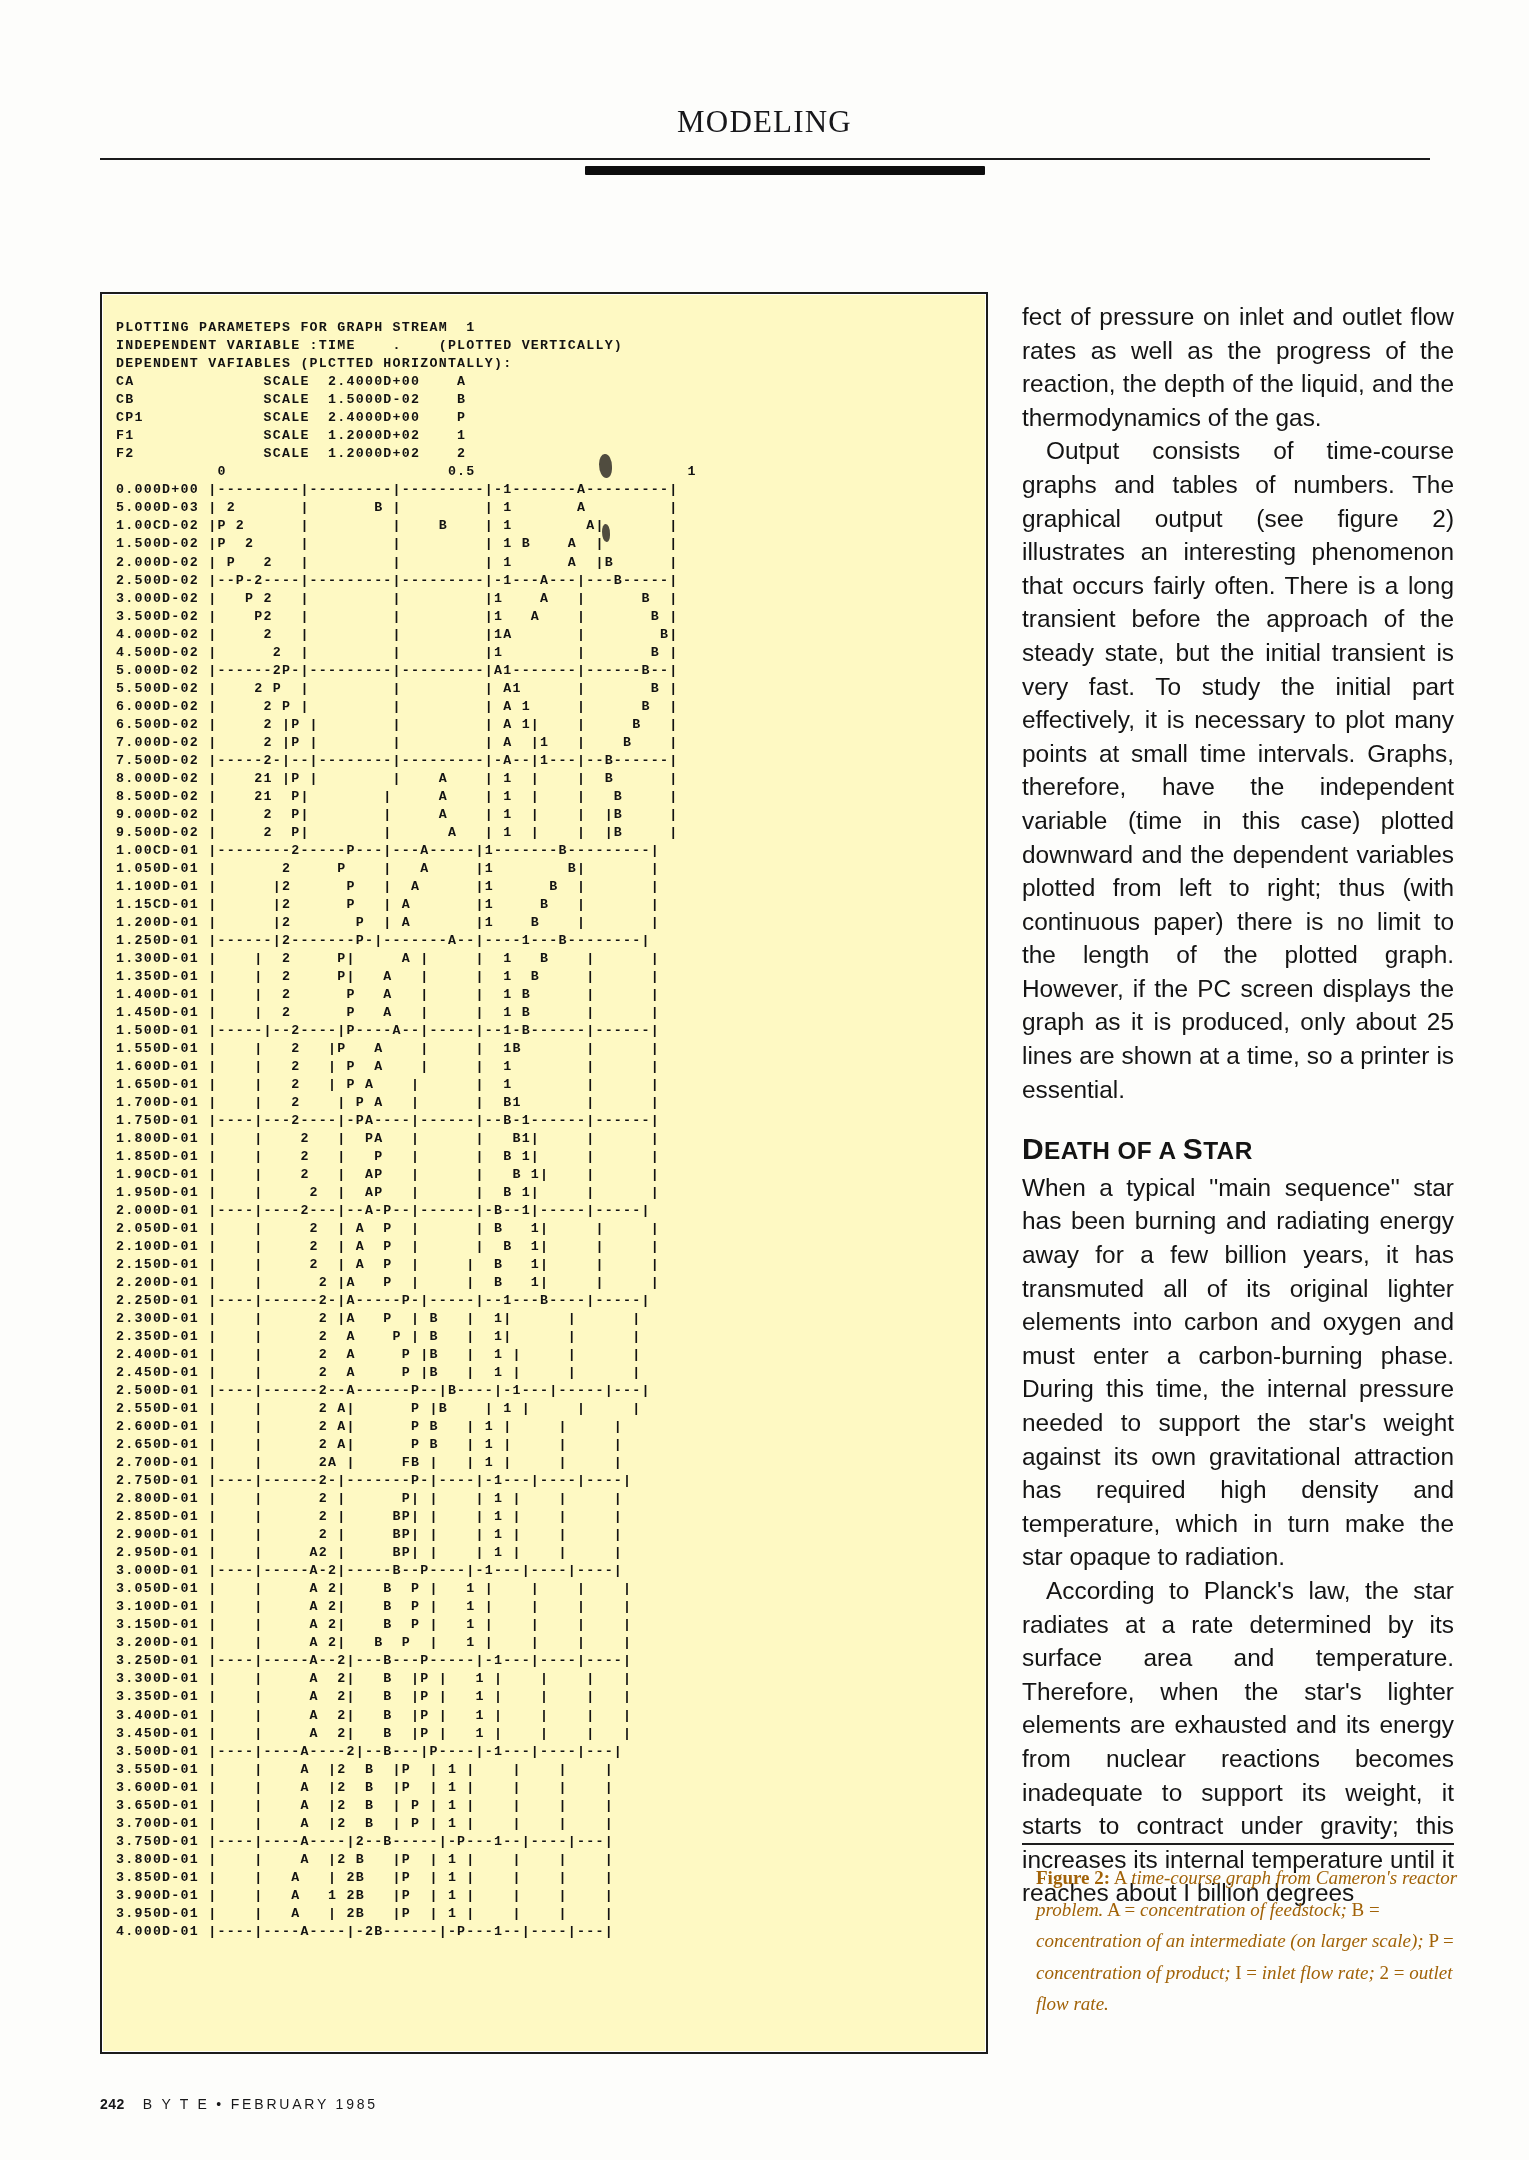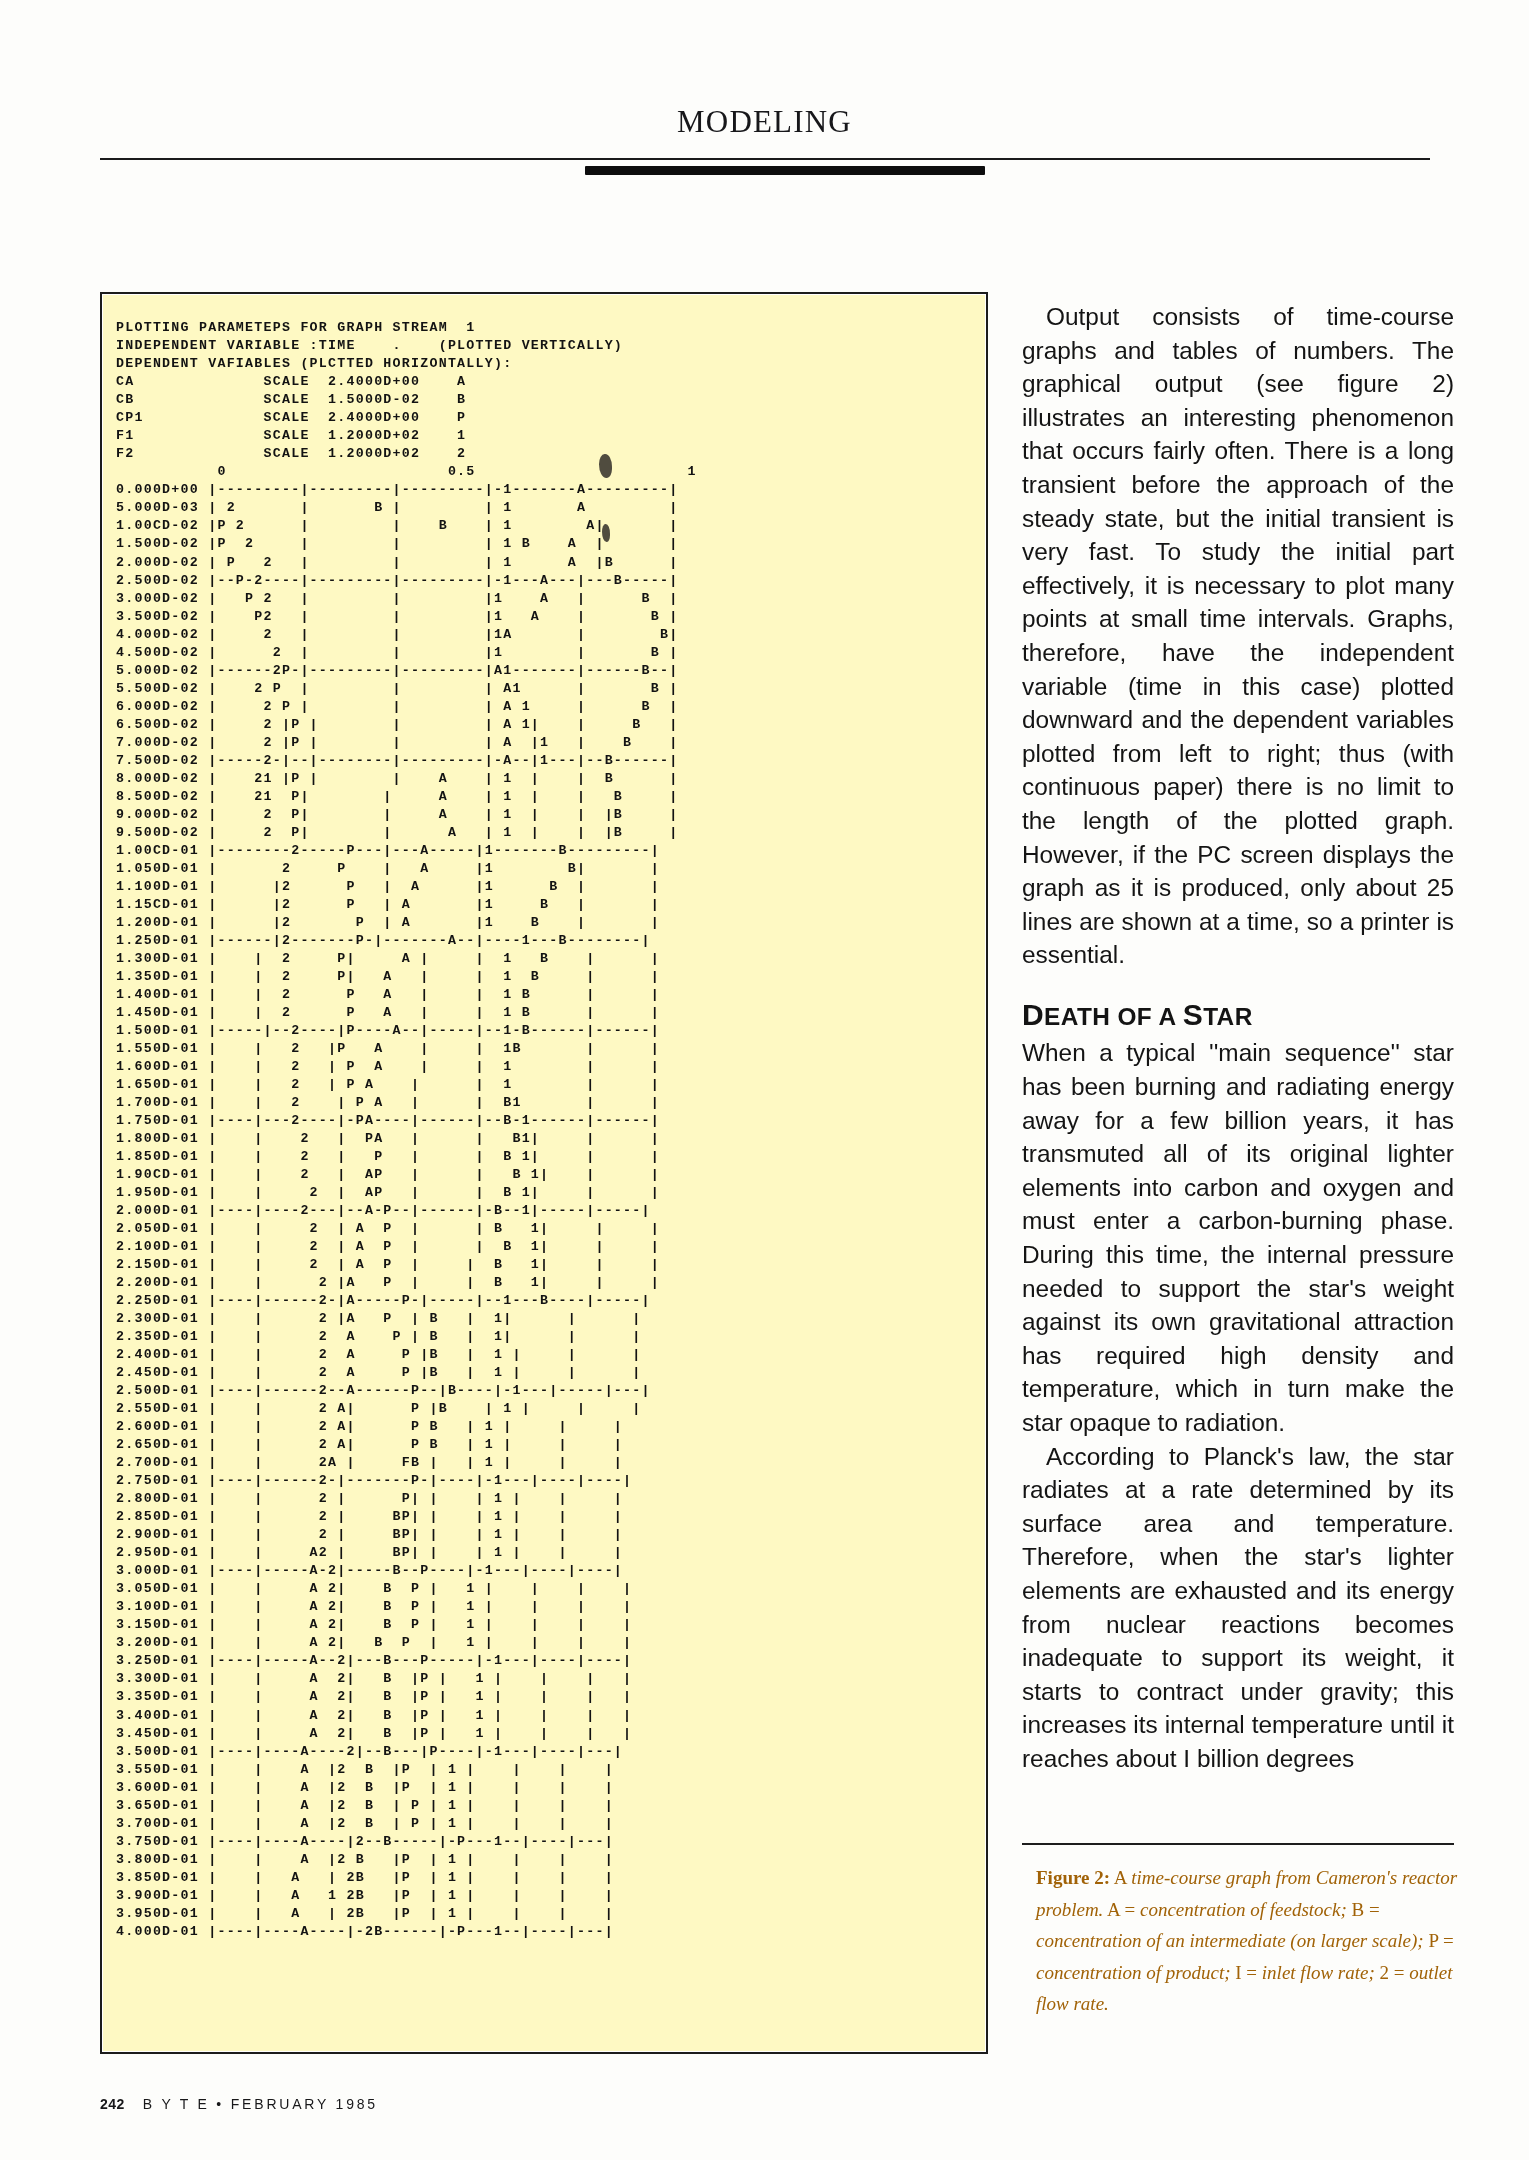--- a/index.html
+++ b/index.html
@@ -204,20 +204,21 @@
 3.800D-01 |    |    A  |2 B   |P  | 1 |    |    |    |
 3.850D-01 |    |   A   | 2B   |P  | 1 |    |    |    |
 3.900D-01 |    |   A   1 2B   |P  | 1 |    |    |    |
 3.950D-01 |    |   A   | 2B   |P  | 1 |    |    |    |
 4.000D-01 |----|----A----|-2B------|-P---1--|----|---|</pre>
     <div class="smudge" style="left:497px;top:160px;width:13px;height:24px;"></div>
     <div class="smudge" style="left:500px;top:230px;width:8px;height:18px;"></div>
   </div>
 
   <div id="text-col">
+    <p>fect of pressure on inlet and outlet flow rates as well as the progress of the reaction, the depth of the liquid, and the thermodynamics of the gas.</p>
     <p class="indent">Output consists of time-course graphs and tables of numbers. The graphical output (see figure 2) illustrates an interesting phenomenon that occurs fairly often. There is a long transient before the approach of the steady state, but the initial transient is very fast. To study the initial part effectively, it is necessary to plot many points at small time intervals. Graphs, therefore, have the independent variable (time in this case) plotted downward and the dependent variables plotted from left to right; thus (with continuous paper) there is no limit to the length of the plotted graph. However, if the PC screen displays the graph as it is produced, only about 25 lines are shown at a time, so a printer is essential.</p>
     <p class="sec-head">
       <span class="cap">D</span><span>EATH</span>
       <span>OF</span>
       <span>A</span>
       <span class="cap">S</span><span>TAR</span>
     </p>
     <p>When a typical ''main sequence'' star has been burning and radiating energy away for a few billion years, it has transmuted all of its original lighter elements into carbon and oxygen and must enter a carbon-burning phase. During this time, the internal pressure needed to support the star's weight against its own gravitational attraction has required high density and temperature, which in turn make the star opaque to radiation.</p>
     <p class="indent">According to Planck's law, the star radiates at a rate determined by its surface area and temperature. Therefore, when the star's lighter elements are exhausted and its energy from nuclear reactions becomes inadequate to support its weight, it starts to contract under gravity; this increases its internal temperature until it reaches about I billion degrees</p>
   </div>

